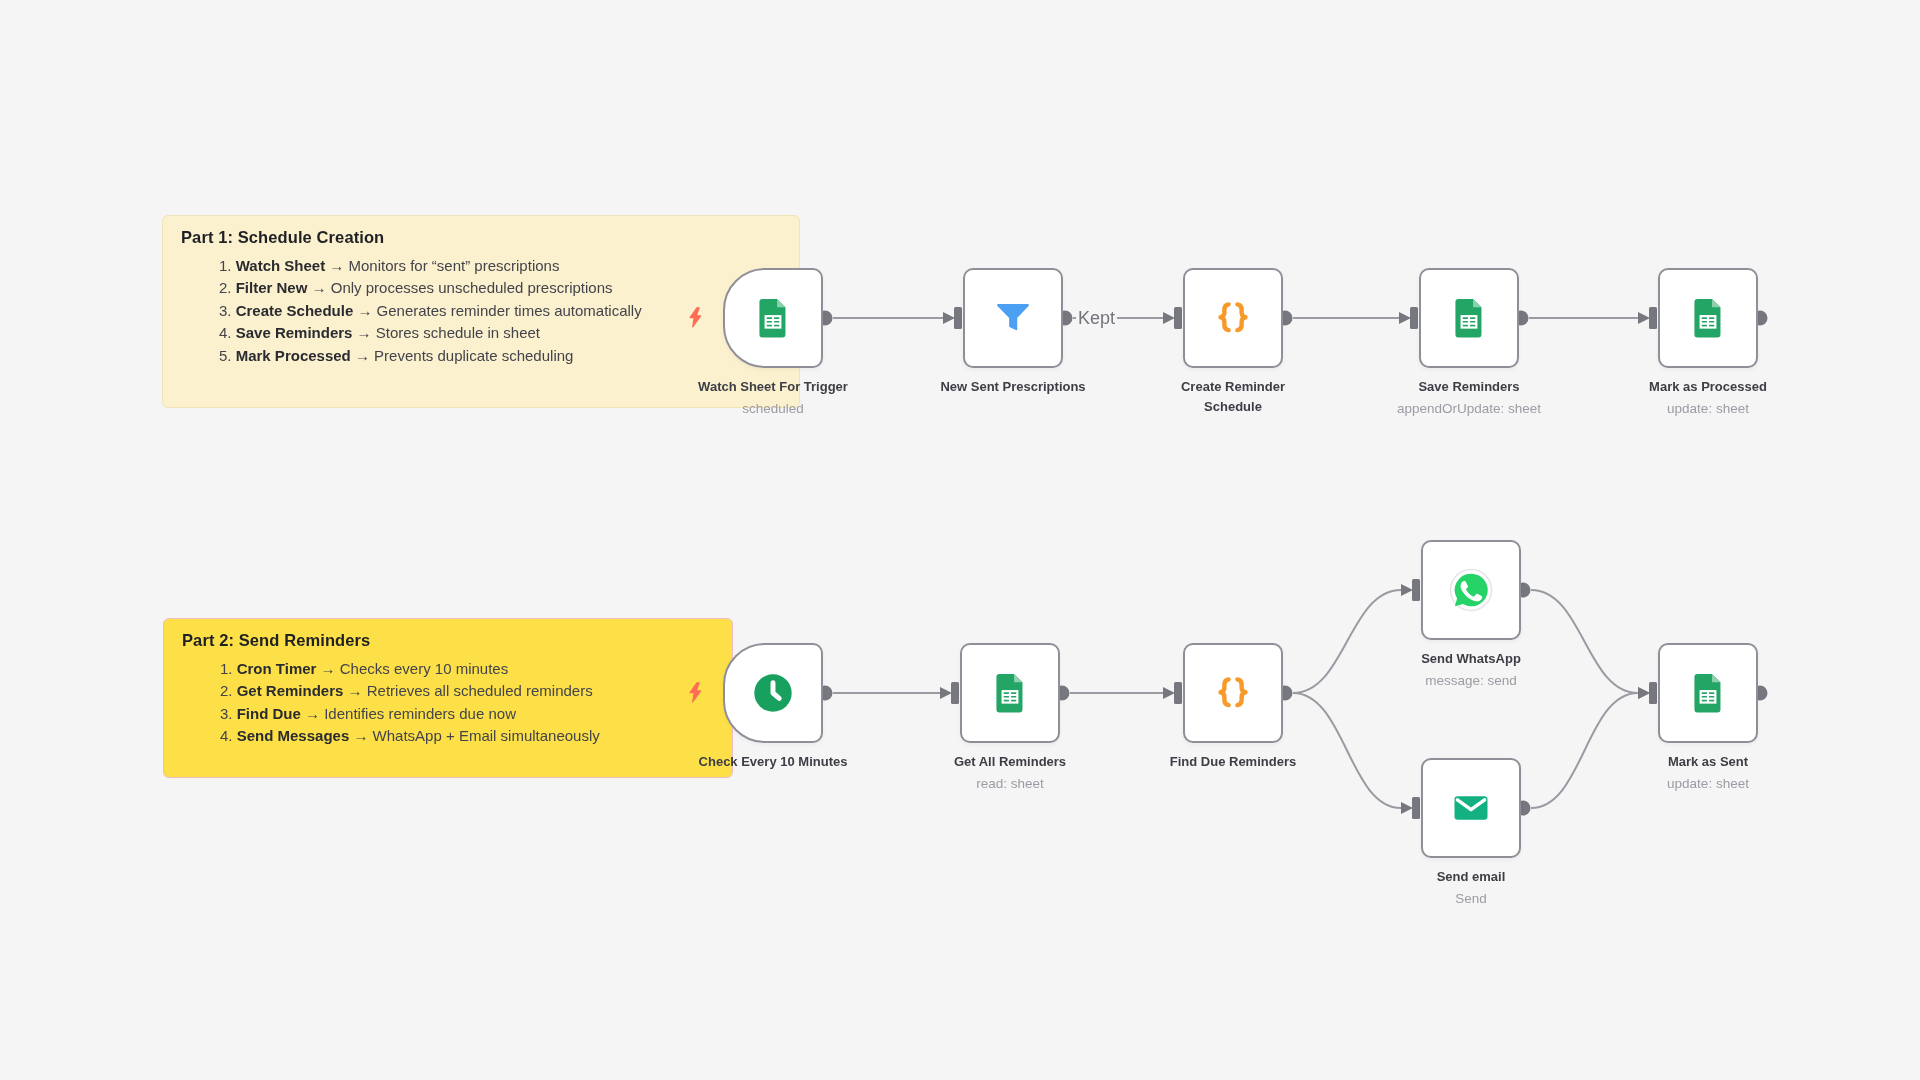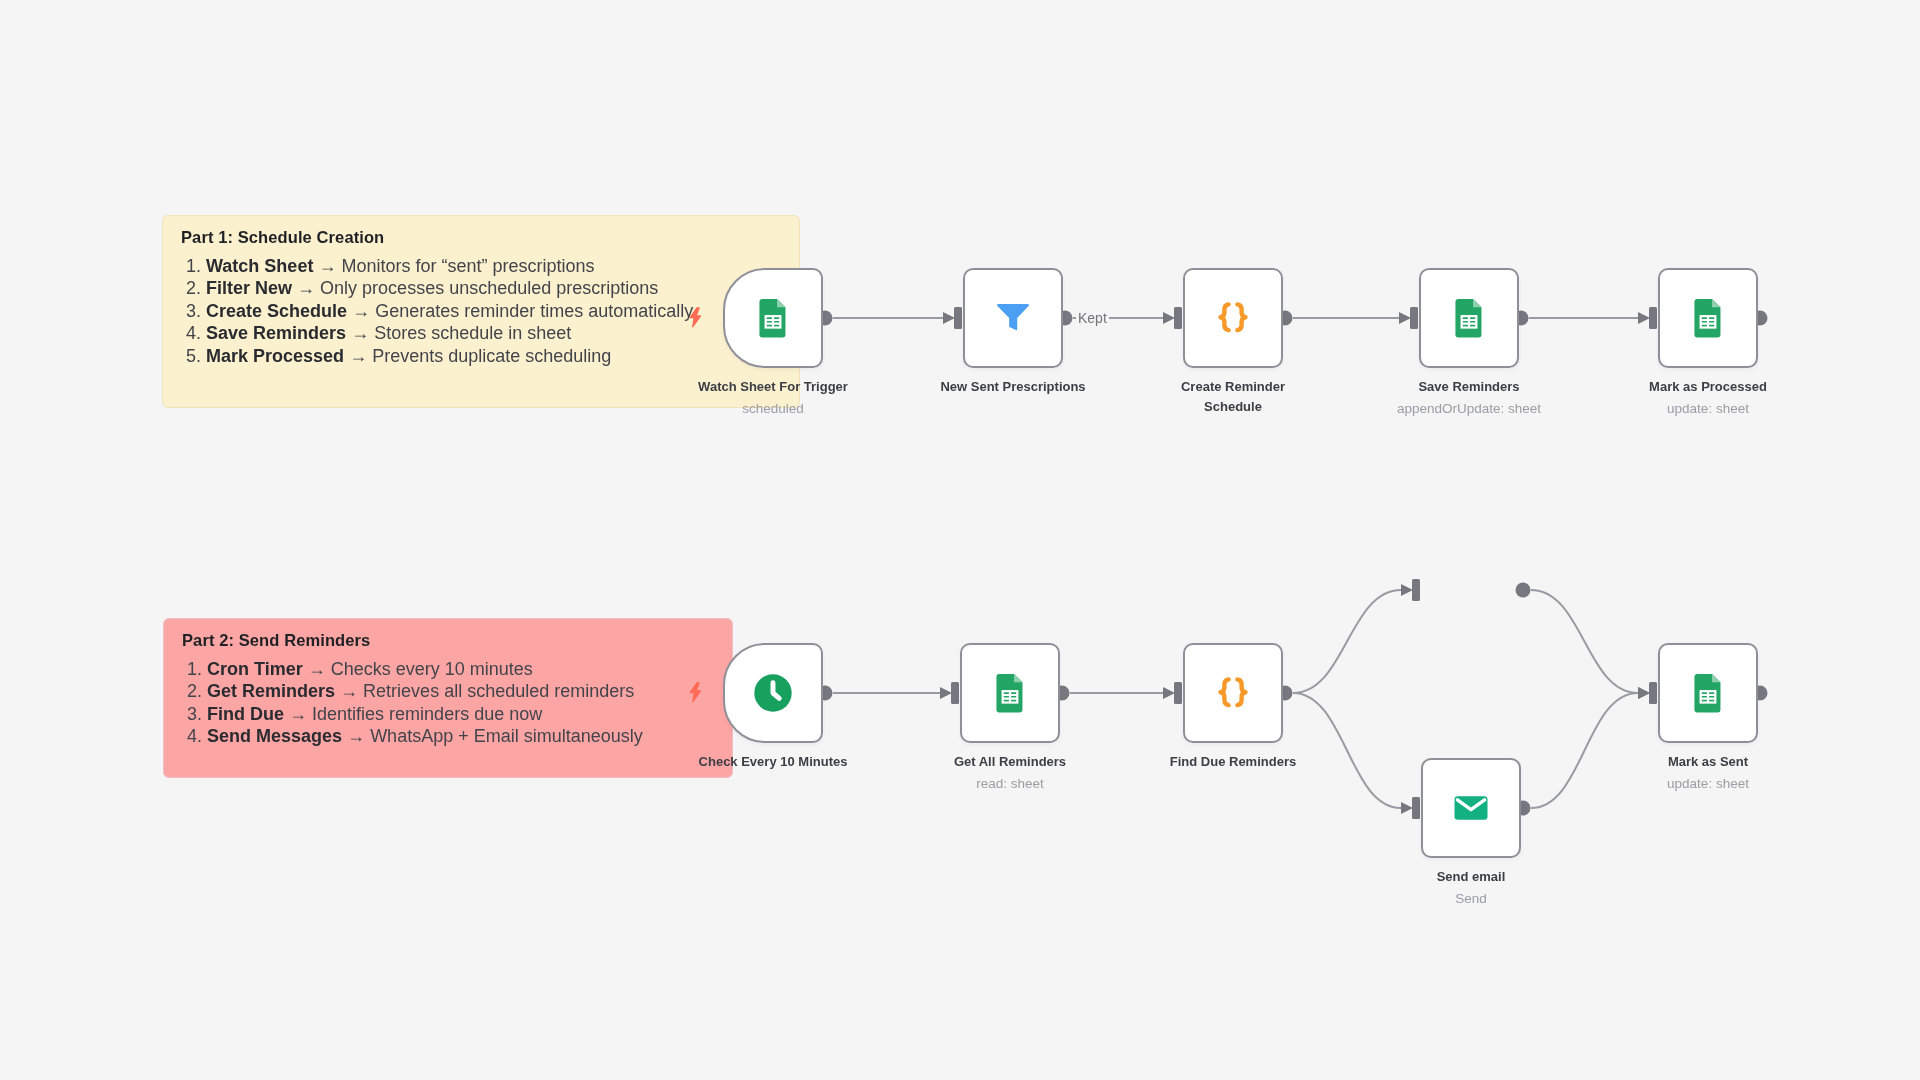--- a/index.html
+++ b/index.html
@@ -1,56 +1,56 @@
 <!DOCTYPE html>
 <html><head>
 <meta charset="utf-8">
 <style>
   html,body{margin:0;padding:0;background:#f5f5f6;}
   #stage{position:relative;width:1920px;height:1080px;overflow:hidden;
          font-family:"Liberation Sans","DejaVu Sans",sans-serif;}
 
   .sticky{position:absolute;border-radius:6px;padding:12px 18px;box-sizing:border-box;z-index:1;}
   .sticky-title{font-size:16.5px;font-weight:800;color:#1f2024;margin-bottom:8px;letter-spacing:.1px;}
-  .s-item{font-size:18px;color:#43444b;line-height:22.4px;padding-left:5px;white-space:nowrap;}
+  .s-item{font-size:15px;color:#43444b;line-height:22.4px;padding-left:5px;white-space:nowrap;margin-left:33px;}
   .s-item b{color:#2a2b30;}
 
   .conn-wrap{position:absolute;left:0;top:0;z-index:2;}
   .svg-layer{position:absolute;left:0;top:0;}
 
   .node{position:absolute;width:100px;height:100px;z-index:3;}
   .node-box{width:100px;height:100px;background:#fff;border:2px solid #8f8f98;border-radius:10px;
             display:flex;align-items:center;justify-content:center;box-sizing:border-box;
             box-shadow:0 2px 4px rgba(68,68,80,.05);cursor:pointer;}
   .node-box.trigger{border-radius:42px 10px 10px 42px;}
   .node-icon svg{width:44px;height:44px;display:block;}
 
   .n-caption{position:absolute;transform:translateX(-50%);text-align:center;z-index:3;}
   .n-label{font-size:13px;font-weight:600;color:#3d3e45;white-space:pre;line-height:20px;}
   .n-sub{font-size:13.5px;color:#9b9ca4;margin-top:4px;white-space:pre;}
 
   .bolt{position:absolute;width:17px;height:21px;z-index:2;}
   .bolt svg{width:17px;height:21px;display:block;}
 
-  .conn-label{position:absolute;z-index:2;font-size:14px;color:#73747c;background:#f5f5f6;
+  .conn-label{position:absolute;z-index:2;font-size:18px;color:#73747c;background:#f5f5f6;
               padding:0 2px;line-height:18px;}
 </style>
 </head>
 <body>
 
 <div id="stage" style="background: rgb(245, 245, 246); padding-left: 44px;">
     <div class="sticky" style="left: 162px; top: 215px; width: 638px; height: 193px; background: rgb(251, 241, 207); border: 1px solid rgb(241, 228, 184);">
       <div class="sticky-title">Part 1: Schedule Creation</div>
       <div class="s-item"><span>1.</span> <b>Watch Sheet</b> <span>→</span> <span>Monitors for “sent” prescriptions</span></div>
       <div class="s-item"><span>2.</span> <b>Filter New</b> <span>→</span> <span>Only processes unscheduled prescriptions</span></div>
       <div class="s-item"><span>3.</span> <b>Create Schedule</b> <span>→</span> <span>Generates reminder times automatically</span></div>
       <div class="s-item"><span>4.</span> <b>Save Reminders</b> <span>→</span> <span>Stores schedule in sheet</span></div>
       <div class="s-item"><span>5.</span> <b>Mark Processed</b> <span>→</span> <span>Prevents duplicate scheduling</span></div>
     </div>
-    <div class="sticky" style="left: 163px; top: 618px; width: 570px; height: 160px; background: #fca5a5; border: 1px solid rgb(239, 189, 194);">
+    <div class="sticky" style="left: 163px; top: 618px; width: 570px; height: 160px; background: #fde047; border: 1px solid rgb(239, 189, 194);">
       <div class="sticky-title">Part 2: Send Reminders</div>
       <div class="s-item"><span>1.</span> <b>Cron Timer</b> <span>→</span> <span>Checks every 10 minutes</span></div>
       <div class="s-item"><span>2.</span> <b>Get Reminders</b> <span>→</span> <span>Retrieves all scheduled reminders</span></div>
       <div class="s-item"><span>3.</span> <b>Find Due</b> <span>→</span> <span>Identifies reminders due now</span></div>
       <div class="s-item"><span>4.</span> <b>Send Messages</b> <span>→</span> <span>WhatsApp + Email simultaneously</span></div>
     </div>
     <div class="conn-wrap">
       <svg class="svg-layer" width="1920" height="1080" viewBox="0 0 1920 1080">
      <defs>
           <marker id="arw" markerUnits="userSpaceOnUse" markerWidth="13" markerHeight="12" refX="0" refY="6" orient="auto">
@@ -216,20 +216,35 @@
           <svg viewBox="0 0 24 24" fill="none" stroke="#F79A2A" stroke-width="2.4" stroke-linecap="round" stroke-linejoin="round">
             <path d="M9.6 4.6c-1.9.3-2.3 1.2-2.3 2.8v1.7c0 1.5-.6 2.2-2.1 2.5 1.5.3 2.1 1 2.1 2.5v1.7c0 1.6.4 2.5 2.3 2.8"></path>
             <path d="M14.4 4.6c1.9.3 2.3 1.2 2.3 2.8v1.7c0 1.5.6 2.2 2.1 2.5-1.5.3-2.1 1-2.1 2.5v1.7c0 1.6-.4 2.5-2.3 2.8"></path>
           </svg>
         </span>
       </div>
       <div class="n-caption" style="left: 50px; top: 109px;">
         <div class="n-label" style="color: rgb(61, 62, 69);">Find Due Reminders</div>
       </div>
     </div>
+    <div class="node" style="left: 1421px; top: 540px;">
+      <div class="node-box" style="border-color: rgb(143, 143, 152);">
+        <span class="node-icon">
+          <svg viewBox="0 0 24 24">
+            <circle cx="12" cy="12" r="11.2" fill="#fff" stroke="#e4e4e7" stroke-width="0.8"></circle>
+            <path d="M12 3.1a8.9 8.9 0 0 0-7.6 13.5L3.2 20.8l4.4-1.2A8.9 8.9 0 1 0 12 3.1z" fill="#25D366"></path>
+            <path d="M9.2 7.6c-.2-.5-.4-.5-.6-.5h-.5c-.2 0-.5.1-.8.4-.3.3-1 1-1 2.5 0 1.4 1 2.8 1.2 3 .1.2 2 3.2 5 4.4 2.5 1 3 .8 3.5.7.5 0 1.7-.7 1.9-1.3.2-.7.2-1.2.2-1.3-.1-.1-.3-.2-.6-.4-.3-.1-1.7-.8-2-1-.3-.1-.5-.1-.7.2-.2.3-.7.9-.9 1.1-.2.2-.3.2-.6.1-.3-.2-1.2-.5-2.3-1.5-.9-.8-1.5-1.8-1.6-2.1-.2-.3 0-.4.1-.6l.5-.5c.1-.2.2-.3.3-.5.1-.2 0-.4 0-.5l-1.1-2.2z" fill="#fff"></path>
+          </svg>
+        </span>
+      </div>
+      <div class="n-caption" style="left: 50px; top: 109px;">
+        <div class="n-label" style="color: rgb(61, 62, 69);">Send WhatsApp</div>
+        <div class="n-sub" style="color: rgb(155, 156, 164);">message: send</div>
+      </div>
+    </div>
     <div class="node" style="left: 1421px; top: 758px;">
       <div class="node-box" style="border-color: rgb(143, 143, 152);">
         <span class="node-icon">
           <svg viewBox="0 0 24 24">
             <rect x="3" y="5.6" width="18" height="12.8" rx="1.8" fill="#13B181"></rect>
             <path d="M4.6 7.6 12 12.9l7.4-5.3" fill="none" stroke="#fff" stroke-width="1.9" stroke-linecap="round" stroke-linejoin="round"></path>
           </svg>
         </span>
       </div>
       <div class="n-caption" style="left: 50px; top: 109px;">

